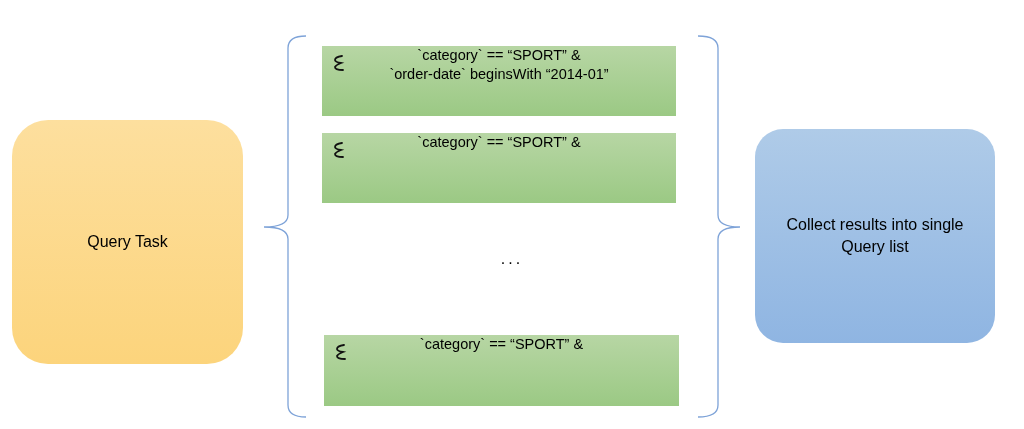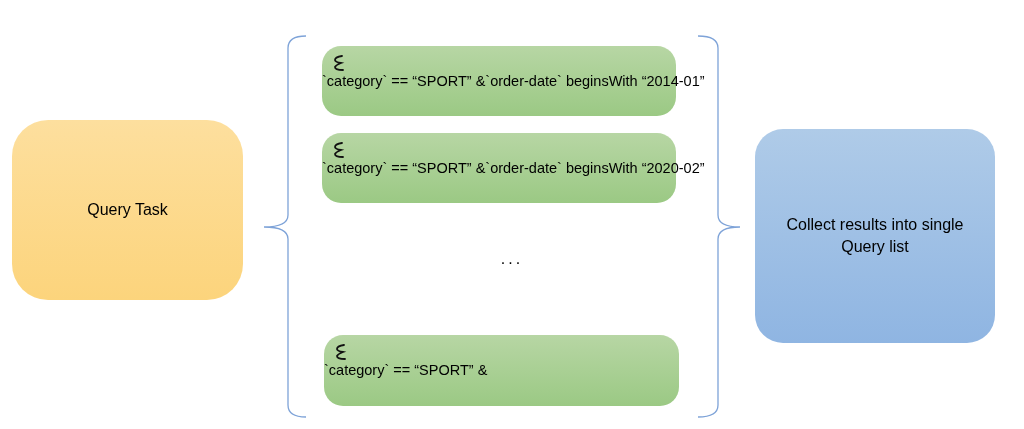--- a/index.html
+++ b/index.html
@@ -21,21 +21,21 @@
       display: flex;
       align-items: center;
       justify-content: center;
       text-align: center;
       flex-direction: column;
     }
     .query-box {
       left: 12px;
       top: 120px;
       width: 231px;
-      height: 180px;
+      height: 244px;
       border-radius: 36px;
       background: linear-gradient(to bottom, #fddf9e 0%, #fcd47c 100%);
       font-size: 16px;
       line-height: 20px;
     }
     .collect-box {
       left: 755px;
       top: 129px;
       width: 240px;
       height: 214px;
@@ -45,23 +45,23 @@
       line-height: 22px;
     }
     .subtask {
       position: absolute;
       box-sizing: border-box;
       background: linear-gradient(to bottom, #b7d6a4 0%, #9bc984 100%);
       font-size: 14.5px;
       line-height: 19px;
       text-align: center;
       display: flex;
-      justify-content: space-between;
+      flex-direction: column;
+      justify-content: flex-start;
       align-items: center;
-      border-radius: 19px;
     }
     .subtask .line { white-space: nowrap; }
     .subtask .spiral {
       position: absolute;
       left: 10px;
       top: 8px;
       width: 14px;
       height: 20px;
     }
     .ellipsis {
@@ -99,21 +99,20 @@
   </svg>
   <div class="line">`category` == “SPORT” &amp;</div>
   <div class="line">`order-date` beginsWith “2014-01”</div>
 </div>
 
 <div class="subtask" style="left:322px; top:133px; width:354px; height:70px;">
   <svg class="spiral" viewBox="0 0 14 20">
     <path d="M10 2 Q3 3 3 6 Q3 8 9 9 Q4 11 3 13 Q3 16 11 16" fill="none" stroke="#111" stroke-width="1.8" stroke-linecap="round"></path>
   </svg>
   <div class="line">`category` == “SPORT” &amp;</div>
-  <div class="line">`order-date` beginsWith “2020-02”</div>
 </div>
 
 <div class="ellipsis">...</div>
 
 <div class="subtask" style="left:324px; top:335px; width:355px; height:71px;">
   <svg class="spiral" viewBox="0 0 14 20">
     <path d="M10 2 Q3 3 3 6 Q3 8 9 9 Q4 11 3 13 Q3 16 11 16" fill="none" stroke="#111" stroke-width="1.8" stroke-linecap="round"></path>
   </svg>
   <div class="line">`category` == “SPORT” &amp;</div>
 </div>

